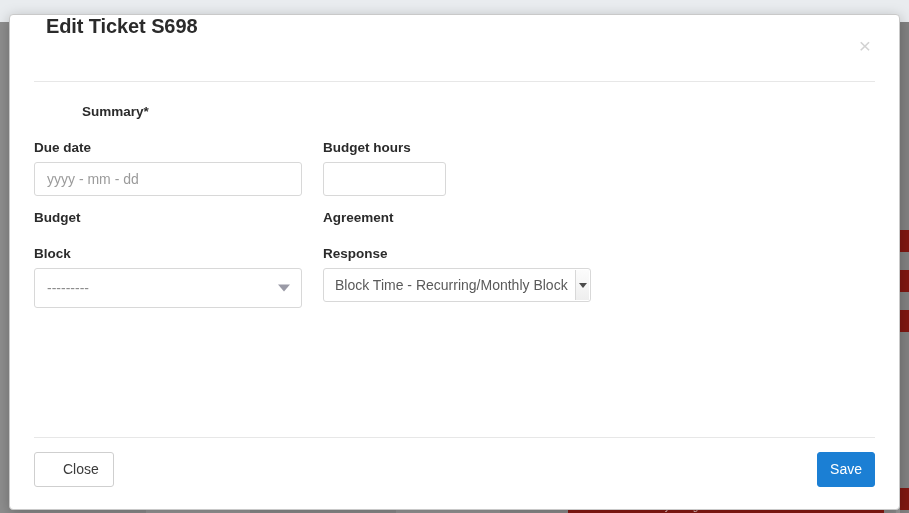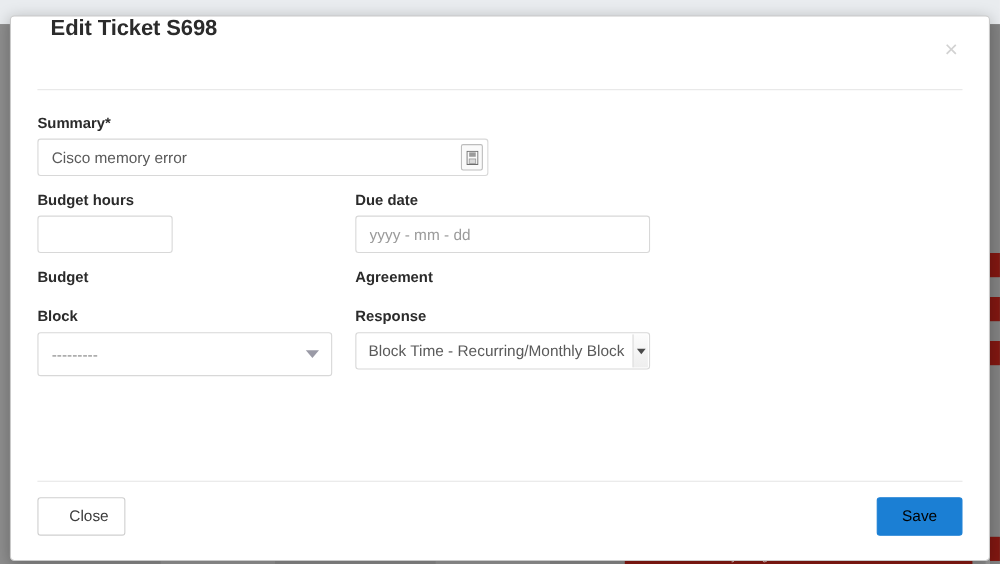--- a/index.html
+++ b/index.html
@@ -170,21 +170,21 @@
   .modal-body {
     padding: 22px 24px 0 24px;
   }
 
   .form-row {
     display: flex;
     gap: 21px;
     margin-bottom: 14px;
   }
   .form-col { width: 268px; }
-  .form-col.wide { width: 410px; }
+  .form-col.wide { width: 410px; margin-left: 48px; }
 
   label.field-label {
     display: block;
     font-size: 13.5px;
     font-weight: bold;
     color: #2b2b2b;
     margin-bottom: 7px;
   }
 
   .input-wrap { position: relative; }
@@ -306,22 +306,22 @@
   }
   .btn-close-modal {
     background: #ffffff;
     border: 1px solid #cfcfcf;
     color: #3b3b3b;
     padding-left: 28px;
   }
   .btn-save {
     background: #1b7fd4;
     border: 1px solid #1b7fd4;
-    color: #000000;
-    padding: 8px 22px;
+    color: #ffffff;
+    padding: 8px 12px;
   }
 </style>
 </head>
 <body>
 
 <div id="app-background">
 
 
   <div class="board-area">
     <div class="board-col" style="left:0px;"></div>
@@ -357,41 +357,31 @@
     <div class="modal-title">Edit Ticket S698</div>
     <button class="modal-close">×</button>
   </div>
   <div class="hr"></div>
 
   <div class="modal-body">
 
     <div class="form-row">
       <div class="form-col wide">
         <label class="field-label">Summary*</label>
-        <div class="input-wrap">
-          <input class="form-control summary-input" type="text" value="Cisco memory error" style="">
-          <button class="inline-icon-btn">
-            <svg width="11" height="13" viewBox="0 0 11 13" aria-hidden="true">
-              <rect x="0.5" y="0.5" width="10" height="12" fill="none" stroke="#6d6d6d"></rect>
-              <rect x="2.5" y="1.5" width="6" height="4" fill="#9b9b9b"></rect>
-              <rect x="2.5" y="7.5" width="6" height="4" fill="#d9d9d9" stroke="#8a8a8a" stroke-width="0.6"></rect>
-            </svg>
-          </button>
-        </div>
       </div>
     </div>
 
     <div class="form-row">
+      <div class="form-col">
+        <label class="field-label">Due date</label>
+        <input class="form-control" type="text" placeholder="yyyy - mm - dd" style="">
+      </div>
       <div class="form-col">
         <label class="field-label">Budget hours</label>
         <input class="form-control" type="text" style="width: 123px;" placeholder="">
-      </div>
-      <div class="form-col">
-        <label class="field-label">Due date</label>
-        <input class="form-control" type="text" placeholder="yyyy - mm - dd" style="">
       </div>
     </div>
 
     <div class="form-row">
       <div class="form-col">
         <label class="field-label">Budget</label>
       </div>
       <div class="form-col">
         <label class="field-label">Agreement</label>
       </div>

